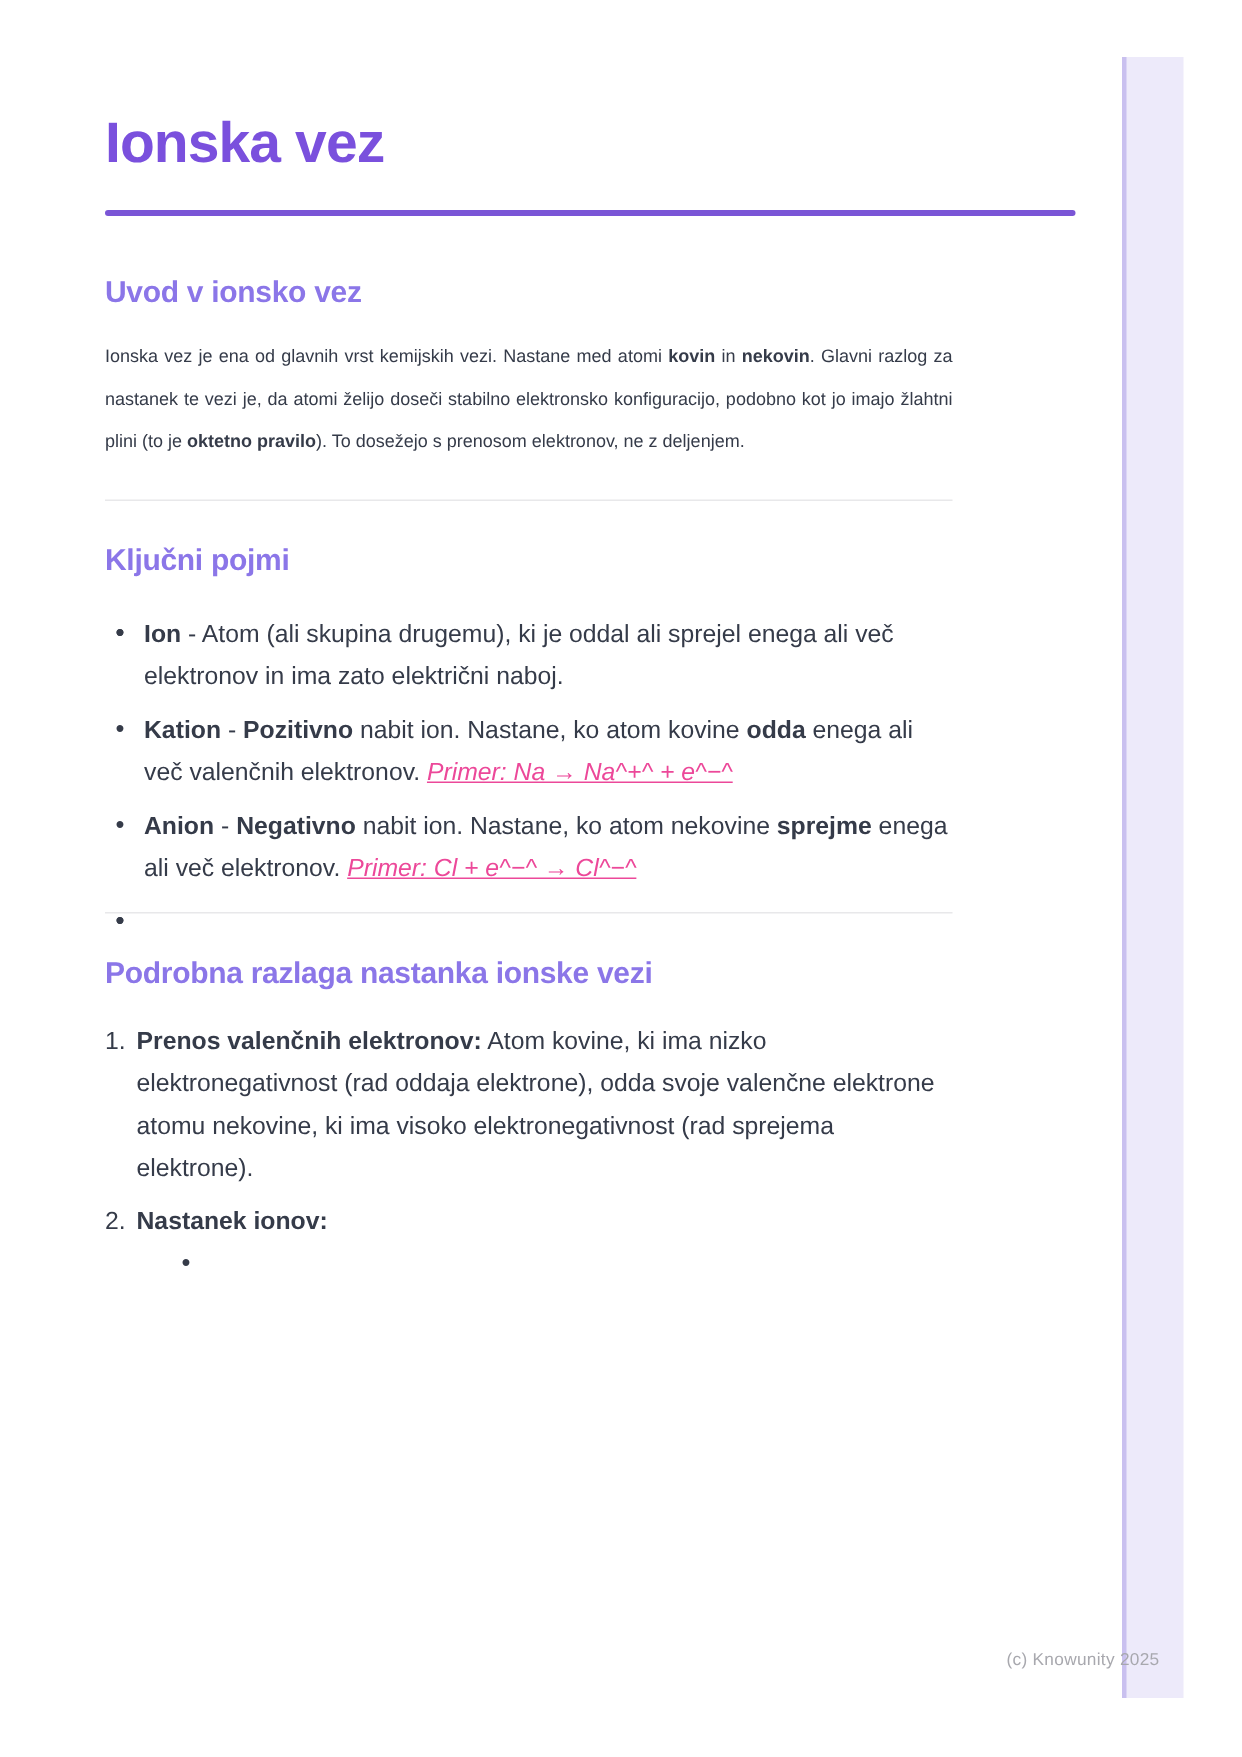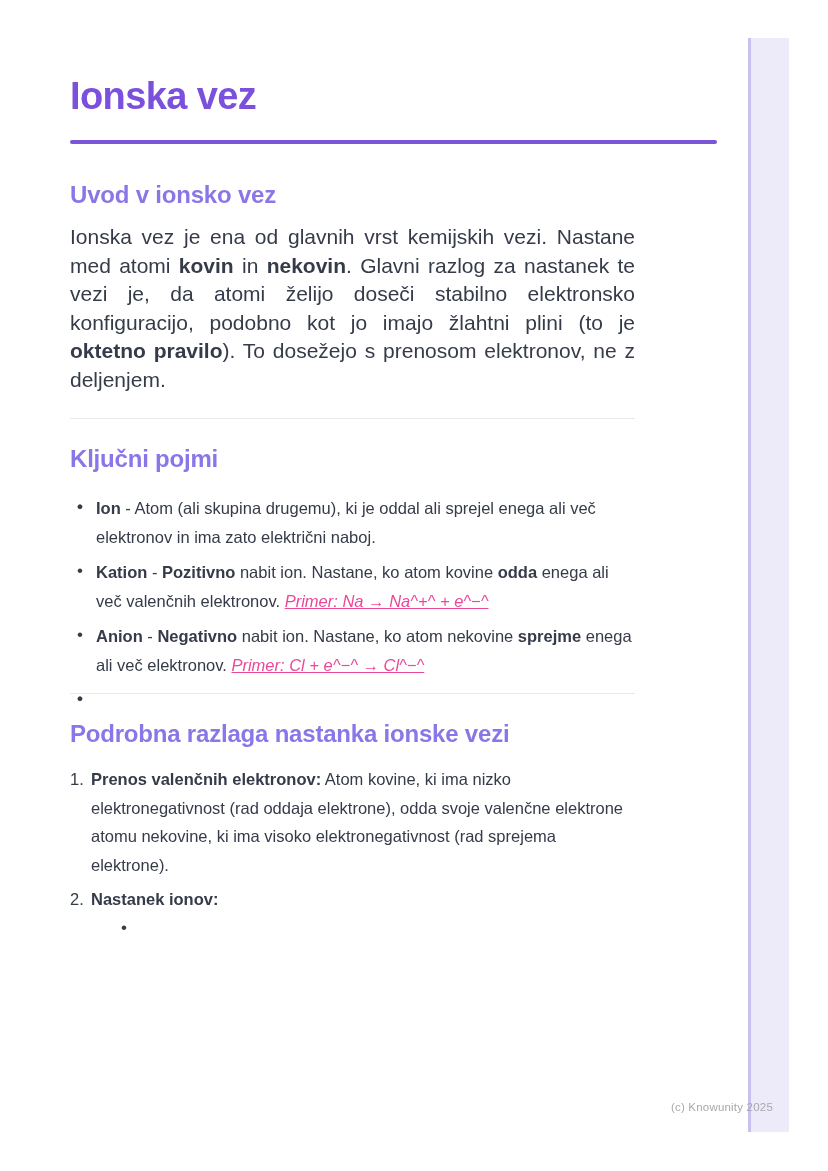--- a/index.html
+++ b/index.html
@@ -38,32 +38,32 @@
     color: #7a50dd;
   }
   .title-rule {
     margin-top: 24px;
     width: 647px;
     height: 4px;
     background: #7a55d6;
     border-radius: 2px;
   }
   h2.section-heading {
-    font-size: 24px;
+    font-size: 20px;
     line-height: 30px;
     font-weight: 700;
     letter-spacing: -0.2px;
     color: #8b76e8;
   }
   .h2-first { margin-top: 36px; }
   .h2-mid   { margin-top: 25px; }
   p.body-para {
     margin-top: 13px;
     width: 565px;
-    font-size: 21px;
+    font-size: 12px;
     line-height: 28.5px;
     text-align: justify;
   }
   .divider {
     width: 565px;
     height: 1px;
     background: #e8e8ea;
   }
   .d1 { margin-top: 24px; }
   .d2 { margin-top: 14px; }

